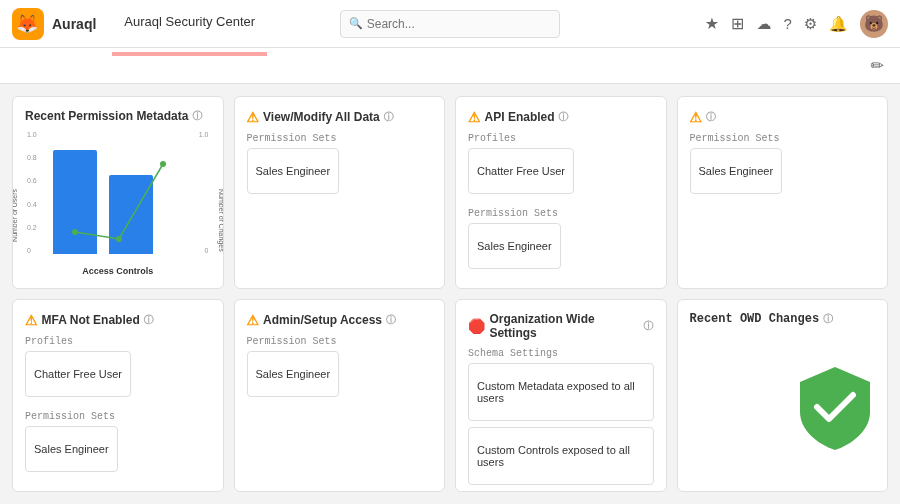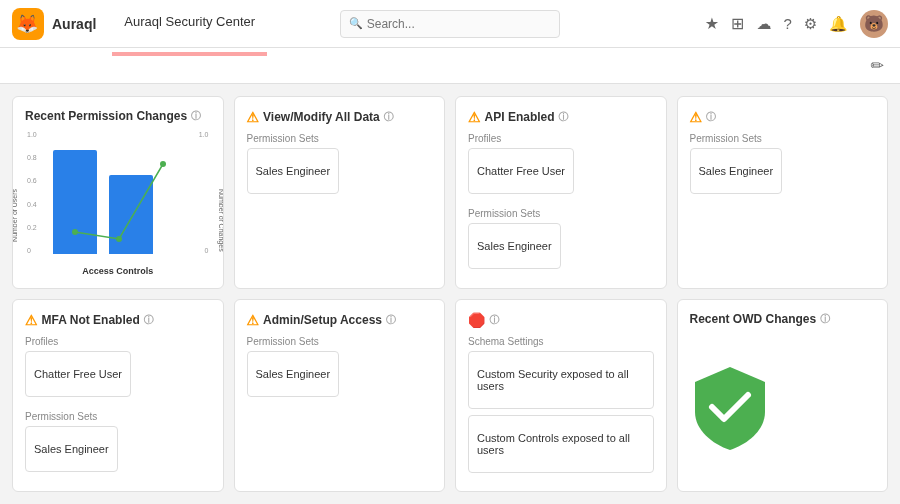--- a/index.html
+++ b/index.html
@@ -47,21 +47,21 @@
       background: #fff; border-radius: 6px; border: 1px solid #e0e0e0;
       padding: 12px; display: flex; flex-direction: column; overflow: hidden;
     }
     .card-title {
       font-size: 12px; font-weight: 600; color: #333; display: flex; align-items: center; gap: 4px;
       margin-bottom: 8px;
     }
     .card-title .warn-icon { color: #f90; font-size: 14px; }
     .card-title .danger-icon { color: #e33; font-size: 14px; }
     .card-title .info-icon { color: #aaa; font-size: 10px; cursor: pointer; }
-    .section-label { font-size: 10px; color: #888; margin-bottom: 4px; }
+    .section-label { font-size: 10px; color: #888; margin-bottom: 4px; font-family: Liberation Mono, monospace; }
     .pill {
       border: 1px solid #ddd; border-radius: 4px; padding: 16px 8px;
       font-size: 11px; color: #333; margin-bottom: 6px; display: inline-block;
     }
     .section-block { margin-bottom: 8px; }
 
     
     .owd-shield { display: flex; align-items: center; justify-content: center; flex: 1; }
   </style>
 </head>
@@ -89,21 +89,21 @@
 </div>
 
 <div class="toolbar">
   <span class="edit-icon">✏</span>
 </div>
 
 <div class="main">
 
   <div class="card">
     <div class="card-title">
-      <span>Recent Permission Changes</span>
+      <span>Recent Permission Metadata</span>
       <span class="info-icon">ⓘ</span>
     </div>
     <div style="flex:1;position:relative;min-height:0;">
       <div style="position:relative;height:100%;display:flex;flex-direction:column;">
         <div style="flex:1;position:relative;display:flex;align-items:flex-end;padding:0 18px 0 28px;">
 
           <div style="position:absolute;left:2px;top:0;bottom:0;display:flex;flex-direction:column;justify-content:space-between;font-size:7px;color:#999;">
             <span>1.0</span>
             <span>0.8</span>
             <span>0.6</span>
@@ -205,30 +205,31 @@
     </div>
     <div class="section-block">
       <div class="section-label">Permission Sets</div>
       <div class="pill">Sales Engineer</div>
     </div>
   </div>
 
   <div class="card">
     <div class="card-title">
       <span class="danger-icon">🛑</span>
+      <span>Organization Wide Settings</span>
       <span class="info-icon">ⓘ</span>
     </div>
     <div class="section-block">
       <div class="section-label">Schema Settings</div>
-      <div class="pill">Custom Security exposed to all users</div>
+      <div class="pill">Custom Metadata exposed to all users</div>
       <div class="pill">Custom Controls exposed to all users</div>
     </div>
   </div>
 
-  <div class="card" style="align-items:flex-start;">
+  <div class="card" style="align-items:flex-end;font-family:Liberation Mono, monospace;">
     <div class="card-title" style="align-self:flex-start;">
       <span>Recent OWD Changes</span>
       <span class="info-icon">ⓘ</span>
     </div>
     <div class="owd-shield">
       <svg width="80" height="90" viewBox="0 0 80 90">
         <path d="M40 5 L75 20 L75 50 C75 68 58 82 40 88 C22 82 5 68 5 50 L5 20 Z" fill="#4caf50"></path>
         <path d="M22 45 L34 57 L58 33" stroke="white" stroke-width="6" fill="none" stroke-linecap="round" stroke-linejoin="round"></path>
       </svg>
     </div>

